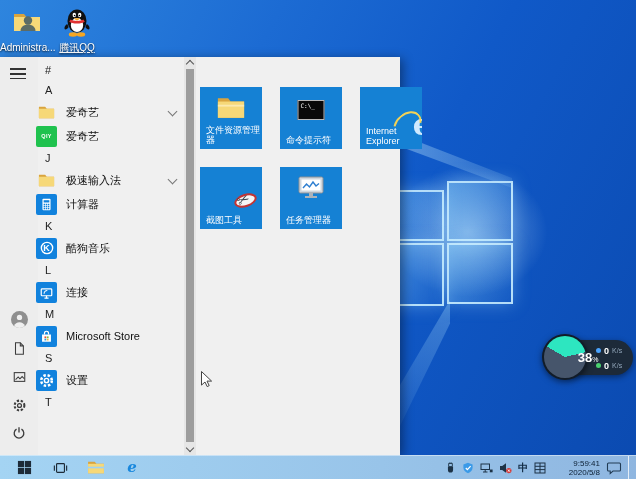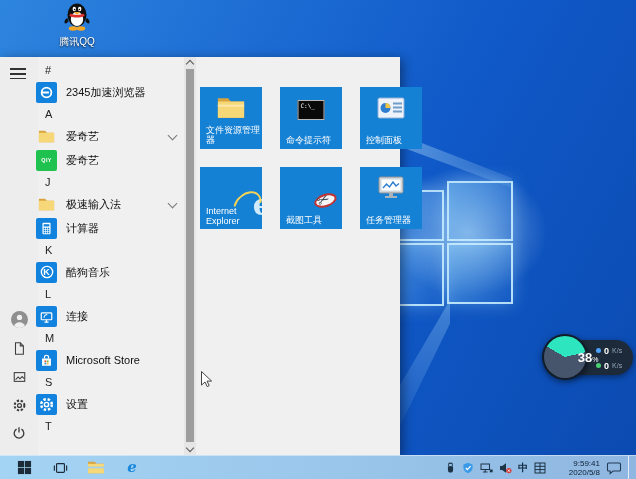--- a/index.html
+++ b/index.html
@@ -115,21 +115,32 @@
 
   <div class="wallpaper">
     <div class="beam-top"></div>
     <div class="beam-bottom"></div>
     <div class="pane pane-tl"></div>
     <div class="pane pane-tr"></div>
     <div class="pane pane-bl"></div>
     <div class="pane pane-br"></div>
   </div>
 
-  <div class="desk-icon" style="left:50px;top:0;">
+  <div class="desk-icon" style="left:0;top:6px;">
+    <span class="dico">
+      <svg width="32" height="32" viewBox="0 0 32 32">
+          <path d="M3 8h10l2.5 3H29v14H3z" fill="#d9a43e"></path>
+          <path d="M3 11h26v14H3z" fill="#f7d878"></path>
+          <circle cx="17" cy="14.5" r="4.2" fill="#5c6b66"></circle>
+          <path d="M9.5 25c0-4 3.4-6.5 7.5-6.5s7.5 2.5 7.5 6.5z" fill="#5c6b66"></path>
+        </svg>
+    </span>
+    <span>Administra...</span>
+  </div>
+  <div class="desk-icon" style="left:50px;top:6px;text-decoration:underline;">
     <span class="dico">
       <svg width="30" height="32" viewBox="0 0 30 32">
         <ellipse cx="15" cy="15" rx="9.5" ry="11.5" fill="#101010"></ellipse>
         <ellipse cx="15" cy="19" rx="6.2" ry="7" fill="#fff"></ellipse>
         <ellipse cx="12.3" cy="9" rx="1.7" ry="2.2" fill="#fff"></ellipse>
           <ellipse cx="17.7" cy="9" rx="1.7" ry="2.2" fill="#fff"></ellipse>
         <circle cx="12.6" cy="9.5" r=".8" fill="#000"></circle>
           <circle cx="17.4" cy="9.5" r=".8" fill="#000"></circle>
         <path d="M11.5 12.2h7l-3.5 2.6z" fill="#f5a623"></path>
         <path d="M8.6 13.6c2.2 1.9 10.6 1.9 12.8 0l1.4 2.2c-2.8 2.4-12.8 2.4-15.6 0z" fill="#e03131"></path>
@@ -180,29 +191,20 @@
             <path d="M5.2 3.6a5.5 5.5 0 1 0 5.6 0"></path>
           </svg>
       </div>
     </div>
 
     <div class="app-list">
       <div class="list-row header">
           <span>#</span>
         </div>
 
-      <div class="list-row app">
-        <span class="app-ico blue">
-          <svg width="17" height="17" viewBox="0 0 21 21">
-              <circle cx="10.5" cy="10.5" r="6" fill="none" stroke="#fff" stroke-width="2.2"></circle>
-              <path d="M4.5 10.5h9" stroke="#fff" stroke-width="2.2"></path>
-            </svg>
-        </span>
-        <span class="app-label">2345加速浏览器</span>
-      </div>
 
 
       <div class="list-row header">
           <span>A</span>
         </div>
 
       <div class="list-row app">
         <span class="app-ico plain">
           <svg width="19" height="17" viewBox="0 0 21 19">
               <path d="M2 3h7l1.8 2.4H19V16H2z" fill="#d9a43e"></path>
@@ -338,33 +340,20 @@
               <path d="M2 10h28v2H2z" fill="#fbe9ae"></path>
             </svg>
         </span>
         <span class="tile-label">文件资源管理器</span>
       </div>
       <div class="tile">
         <span class="tile-ico cmd-ico">C:\_</span>
         <span class="tile-label">命令提示符</span>
       </div>
       <div class="tile">
-        <span class="tile-ico">
-          <svg width="28" height="22" viewBox="0 0 28 22">
-              <rect x="1" y="1" width="26" height="20" rx="1.5" fill="#eef3fb" stroke="#8fb0d8"></rect>
-              <circle cx="8.5" cy="11" r="5" fill="#2f7fd0"></circle>
-              <path d="M8.5 11V6a5 5 0 0 1 5 5z" fill="#f4c63f"></path>
-              <rect x="16" y="5.5" width="9" height="2" fill="#6f9cc9"></rect>
-              <rect x="16" y="9.5" width="9" height="2" fill="#6f9cc9"></rect>
-              <rect x="16" y="13.5" width="9" height="2" fill="#6f9cc9"></rect>
-            </svg>
-        </span>
-        <span class="tile-label">控制面板</span>
-      </div>
-      <div class="tile">
         <span class="tile-ico ie-wrap" style="top:22px;">
           <span class="ie-e">e</span>
           <span class="ie-swoosh"></span>
         </span>
         <span class="tile-label" style="bottom:3px;margin-top:24px;">Internet Explorer</span>
       </div>
       <div class="tile">
         <span class="tile-ico snip-wrap">
           <span class="snip-ellipse"></span>
           <span class="snip-scissors">✂</span>

